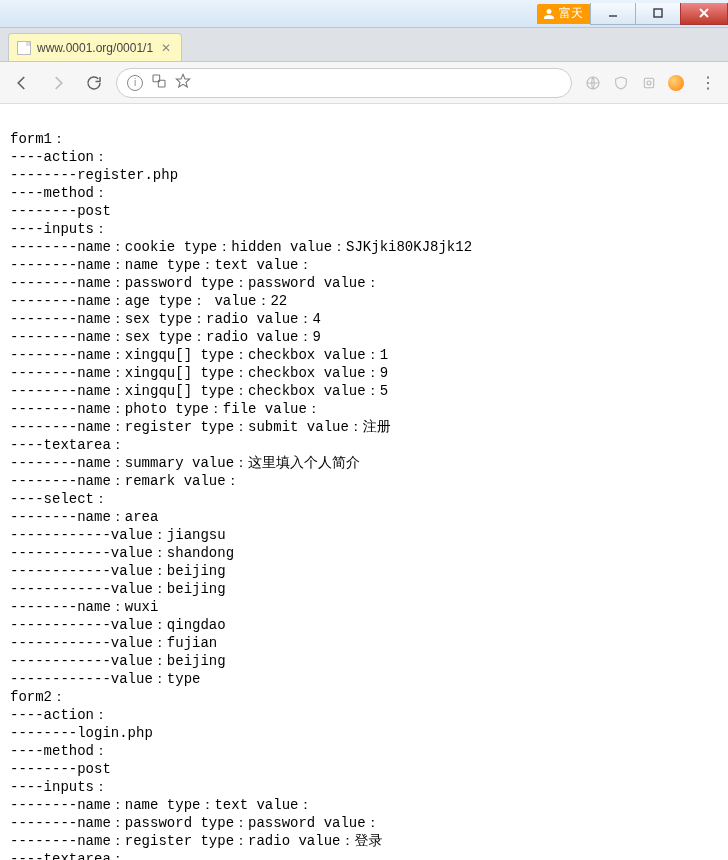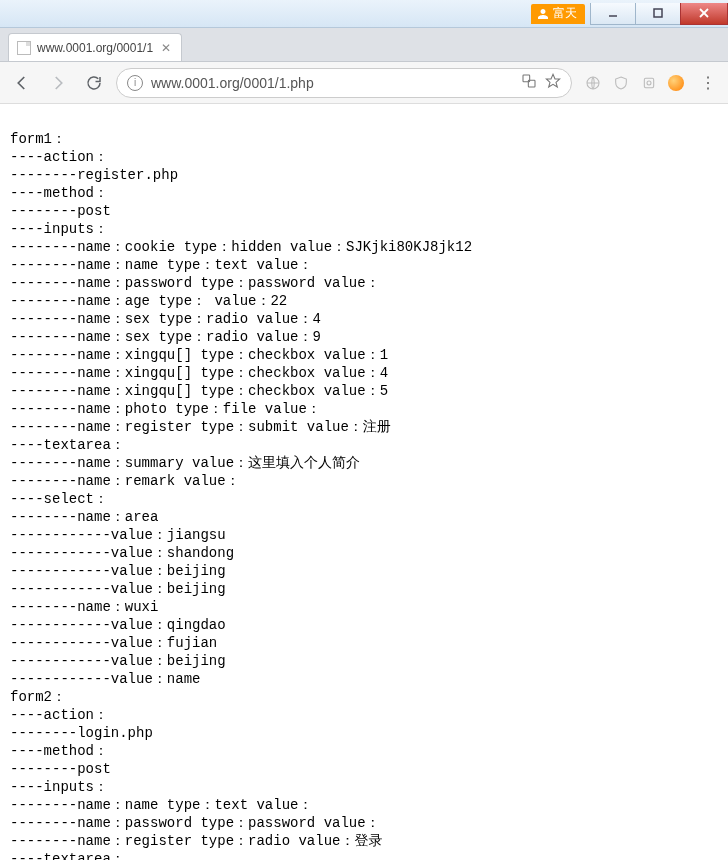--- a/index.html
+++ b/index.html
@@ -22,21 +22,20 @@
     padding-right: 0;
   }
   .win-user-badge {
     display: flex;
     align-items: center;
     background: #ff9a00;
     color: #fff;
     font-size: 12px;
     padding: 1px 8px 1px 6px;
     border-radius: 2px 2px 0 0;
-    margin-right: 6px;
     height: 20px;
   }
   .win-user-badge svg { margin-right: 4px; }
   .win-btn {
     width: 46px;
     height: 22px;
     display: flex;
     align-items: center;
     justify-content: center;
     background: linear-gradient(#f6fafe, #dbe8f4);
@@ -53,21 +52,21 @@
   
   .tab-strip {
     height: 34px;
     background: #dee1e6;
     display: flex;
     align-items: flex-end;
     padding-left: 8px;
     border-bottom: 1px solid #c5c9cf;
   }
   .tab {
-    background: #ffffff;
+    background: #fef9c3;
     border: 1px solid #c5c9cf;
     border-bottom: none;
     border-radius: 4px 4px 0 0;
     height: 28px;
     display: flex;
     align-items: center;
     padding: 0 8px;
     max-width: 190px;
     font-size: 12px;
     color: #444;
@@ -180,21 +179,20 @@
       </svg>
   </div>
   <div class="nav-btn">
     <svg width="18" height="18" viewBox="0 0 24 24" fill="none" stroke="currentColor" stroke-width="2">
         <path d="M20 12a8 8 0 1 1-2.34-5.66"></path>
         <polyline points="20 4 20 10 14 10"></polyline>
       </svg>
   </div>
   <div class="omnibox">
     <span class="info-icon">i</span>
-    <span class="url-text">www.0001.org/0001/1.php</span>
     <span class="right-icons">
       <span>
         <svg width="16" height="16" viewBox="0 0 24 24" fill="none" stroke="#777" stroke-width="1.6">
             <rect x="3" y="3" width="10" height="10" rx="1"></rect>
             <rect x="11" y="11" width="10" height="10" rx="1"></rect>
           </svg>
       </span>
       <span>
         <svg width="16" height="16" viewBox="0 0 24 24" fill="none" stroke="#777" stroke-width="1.6">
             <polygon points="12 2 15 9 22 9 16.5 14 18.5 21 12 17 5.5 21 7.5 14 2 9 9 9"></polygon>
@@ -232,38 +230,38 @@
 <span>----method：</span>
 <span>--------post</span>
 <span>----inputs：</span>
 <span>--------name：cookie type：hidden value：SJKjki80KJ8jk12</span>
 <span>--------name：name type：text value：</span>
 <span>--------name：password type：password value：</span>
 <span>--------name：age type： value：22</span>
 <span>--------name：sex type：radio value：4</span>
 <span>--------name：sex type：radio value：9</span>
 <span>--------name：xingqu[] type：checkbox value：1</span>
-<span>--------name：xingqu[] type：checkbox value：4</span>
+<span>--------name：xingqu[] type：checkbox value：9</span>
 <span>--------name：xingqu[] type：checkbox value：5</span>
 <span>--------name：photo type：file value：</span>
 <span>--------name：register type：submit value：注册</span>
 <span>----textarea：</span>
 <span>--------name：summary value：这里填入个人简介</span>
 <span>--------name：remark value：</span>
 <span>----select：</span>
 <span>--------name：area</span>
 <span>------------value：jiangsu</span>
 <span>------------value：shandong</span>
 <span>------------value：beijing</span>
 <span>------------value：beijing</span>
 <span>--------name：wuxi</span>
 <span>------------value：qingdao</span>
 <span>------------value：fujian</span>
 <span>------------value：beijing</span>
-<span>------------value：name</span>
+<span>------------value：type</span>
 <span>form2：</span>
 <span>----action：</span>
 <span>--------login.php</span>
 <span>----method：</span>
 <span>--------post</span>
 <span>----inputs：</span>
 <span>--------name：name type：text value：</span>
 <span>--------name：password type：password value：</span>
 <span>--------name：register type：radio value：登录</span>
 <span>----textarea：</span>

